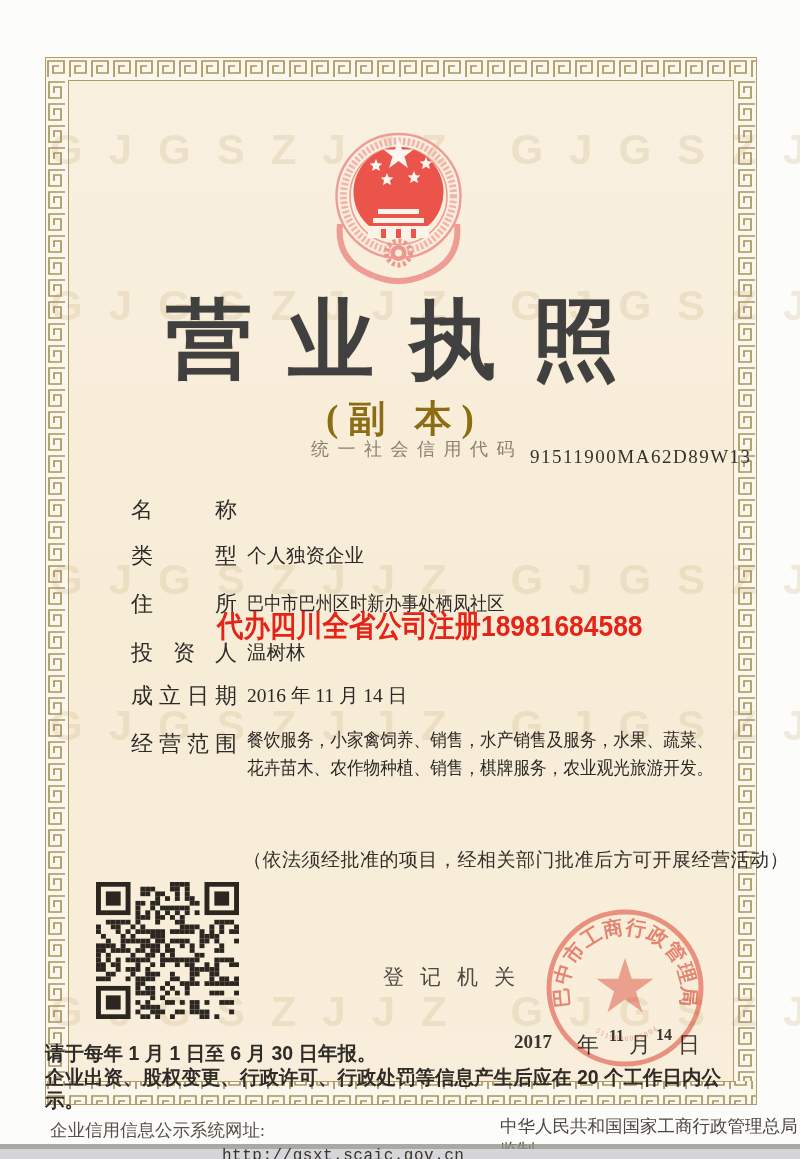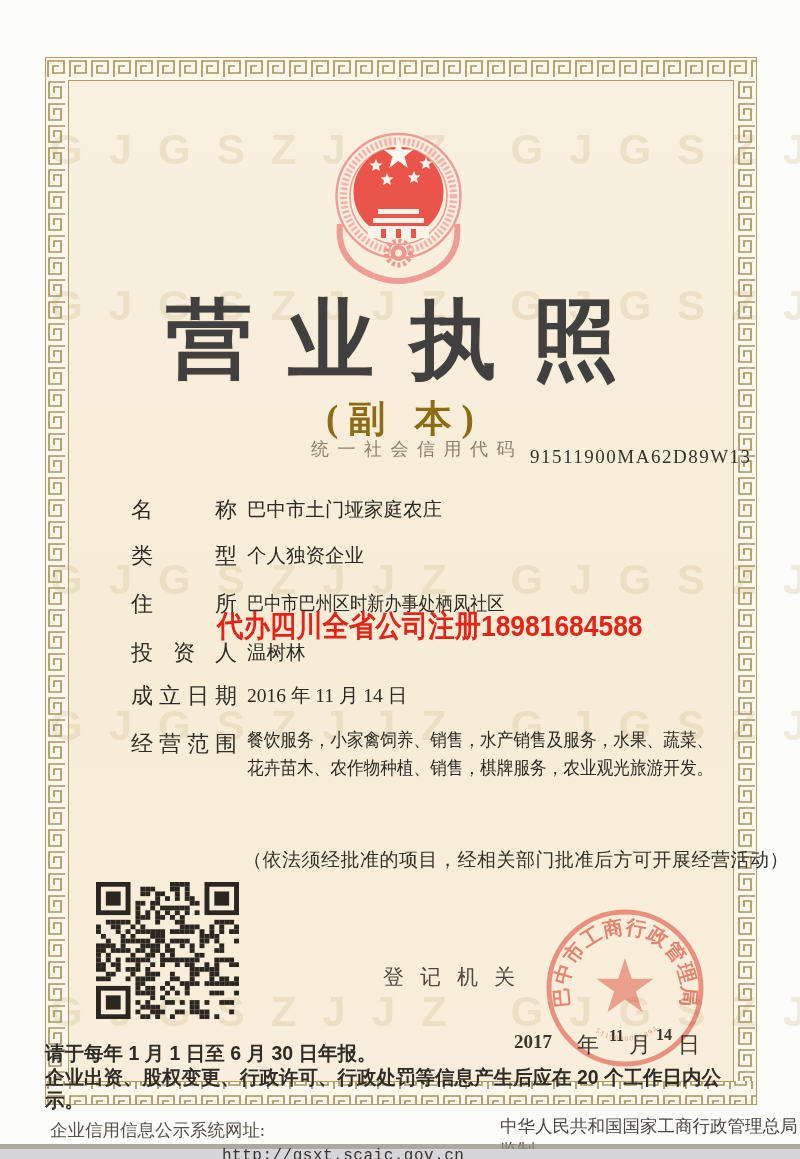--- a/index.html
+++ b/index.html
@@ -109,21 +109,20 @@
   <div class="abs title">营业执照</div>
   <div class="abs subtitle">(副  本)</div>
 
   <div class="abs code-label">统一社会信用代码</div>
   <div class="abs code-value">91511900MA62D89W13</div>
 
   <div class="abs row-label" style="top:495px">
     <span>名</span>
       <span>称</span>
   </div>
-  <div class="abs row-value" style="top:496px">巴中市土门垭家庭农庄</div>
 
   <div class="abs row-label" style="top:541px">
     <span>类</span>
       <span>型</span>
   </div>
   <div class="abs row-value" style="top:542px">个人独资企业</div>
 
   <div class="abs row-label" style="top:589px">
     <span>住</span>
       <span>所</span>

